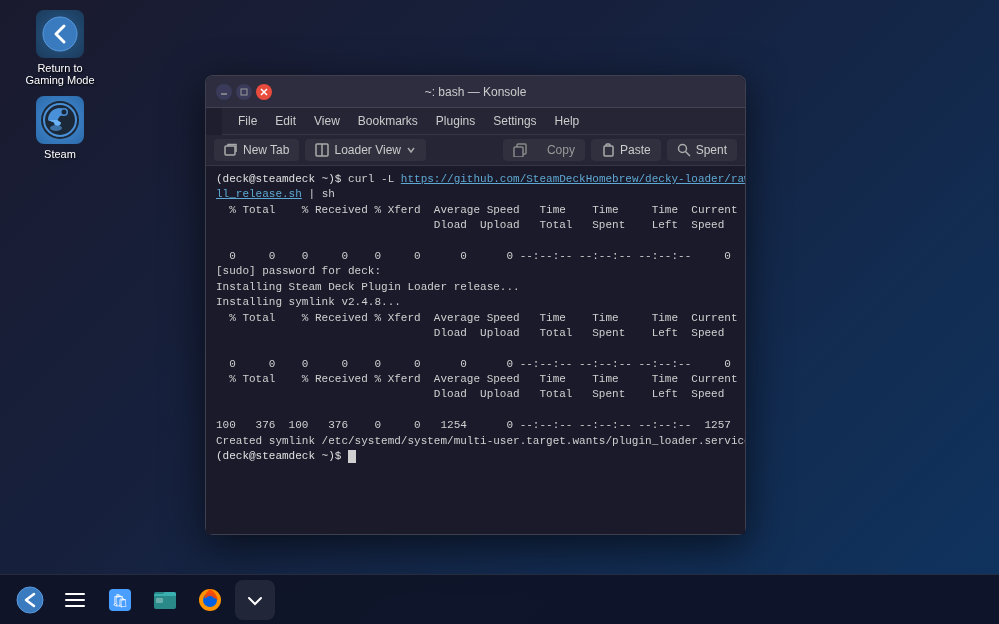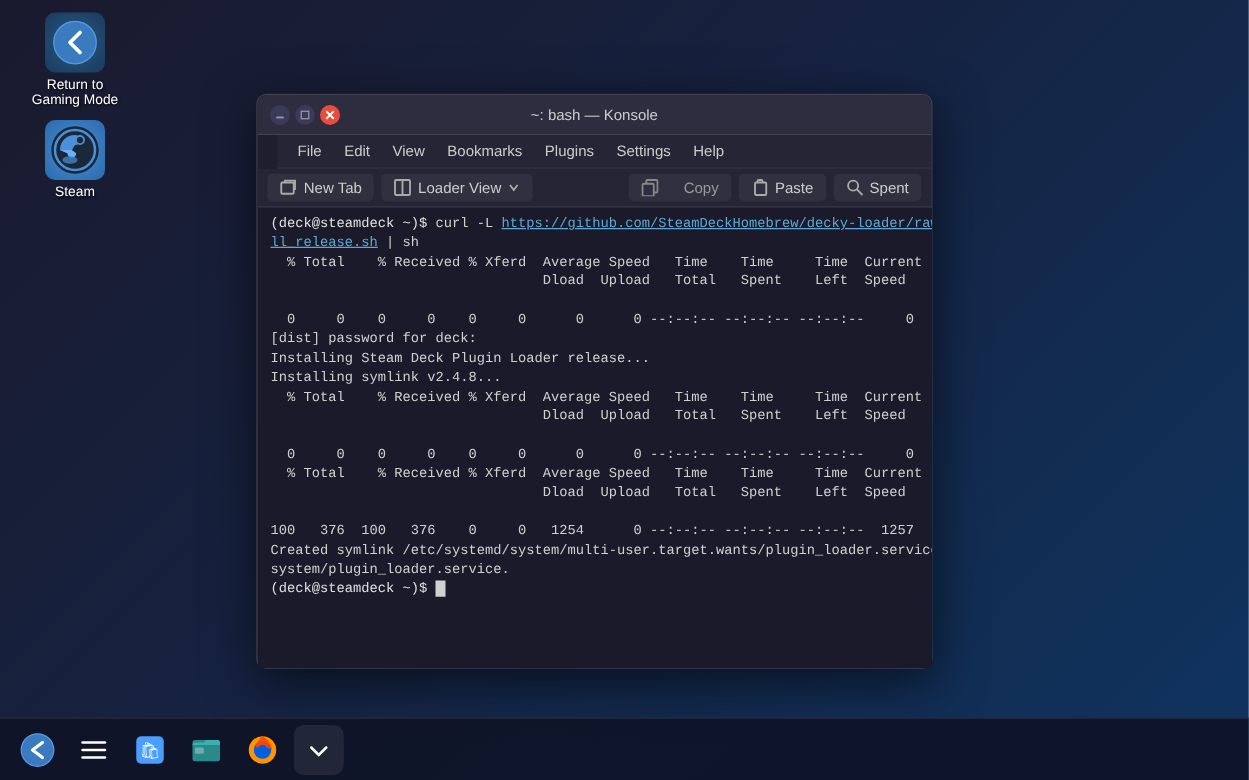--- a/index.html
+++ b/index.html
@@ -306,33 +306,32 @@
     </button>
   </div>
 
   <div class="terminal-content">
     <div class="term-line"><span class="term-prompt">(deck@steamdeck ~)$ </span><span>curl -L </span><span class="term-link">https://github.com/SteamDeckHomebrew/decky-loader/raw/main/dist/insta</span></div>
     <div class="term-line"><span class="term-link">ll_release.sh</span><span> | sh</span></div>
     <div class="term-line">  % Total    % Received % Xferd  Average Speed   Time    Time     Time  Current</div>
     <div class="term-line">                                 Dload  Upload   Total   Spent    Left  Speed</div>
     <div class="term-line"> </div>
     <div class="term-line">  0     0    0     0    0     0      0      0 --:--:-- --:--:-- --:--:--     0</div>
-    <div class="term-line">[dist] password for deck:</div>
+    <div class="term-line">[sudo] password for deck:</div>
     <div class="term-line">Installing Steam Deck Plugin Loader release...</div>
     <div class="term-line">Installing symlink v2.4.8...</div>
     <div class="term-line">  % Total    % Received % Xferd  Average Speed   Time    Time     Time  Current</div>
     <div class="term-line">                                 Dload  Upload   Total   Spent    Left  Speed</div>
     <div class="term-line"> </div>
     <div class="term-line">  0     0    0     0    0     0      0      0 --:--:-- --:--:-- --:--:--     0</div>
     <div class="term-line">  % Total    % Received % Xferd  Average Speed   Time    Time     Time  Current</div>
     <div class="term-line">                                 Dload  Upload   Total   Spent    Left  Speed</div>
     <div class="term-line"> </div>
     <div class="term-line">100   376  100   376    0     0   1254      0 --:--:-- --:--:-- --:--:--  1257</div>
     <div class="term-line">Created symlink /etc/systemd/system/multi-user.target.wants/plugin_loader.service → /etc/systemd/</div>
-    <div class="term-line">system/plugin_loader.service.</div>
     <div class="term-line"><span class="term-prompt">(deck@steamdeck ~)$ </span><span class="term-cursor"></span></div>
   </div>
 </div>
 
 <div class="taskbar">
 
   <div class="taskbar-icon">
     <svg width="28" height="28" viewBox="0 0 28 28">
       <circle cx="14" cy="14" r="13" fill="#3a7abf" stroke="#5a9adf" stroke-width="1"></circle>
       <path d="M18 8 L10 14 L18 20" stroke="white" stroke-width="2.5" fill="none" stroke-linecap="round" stroke-linejoin="round"></path>

